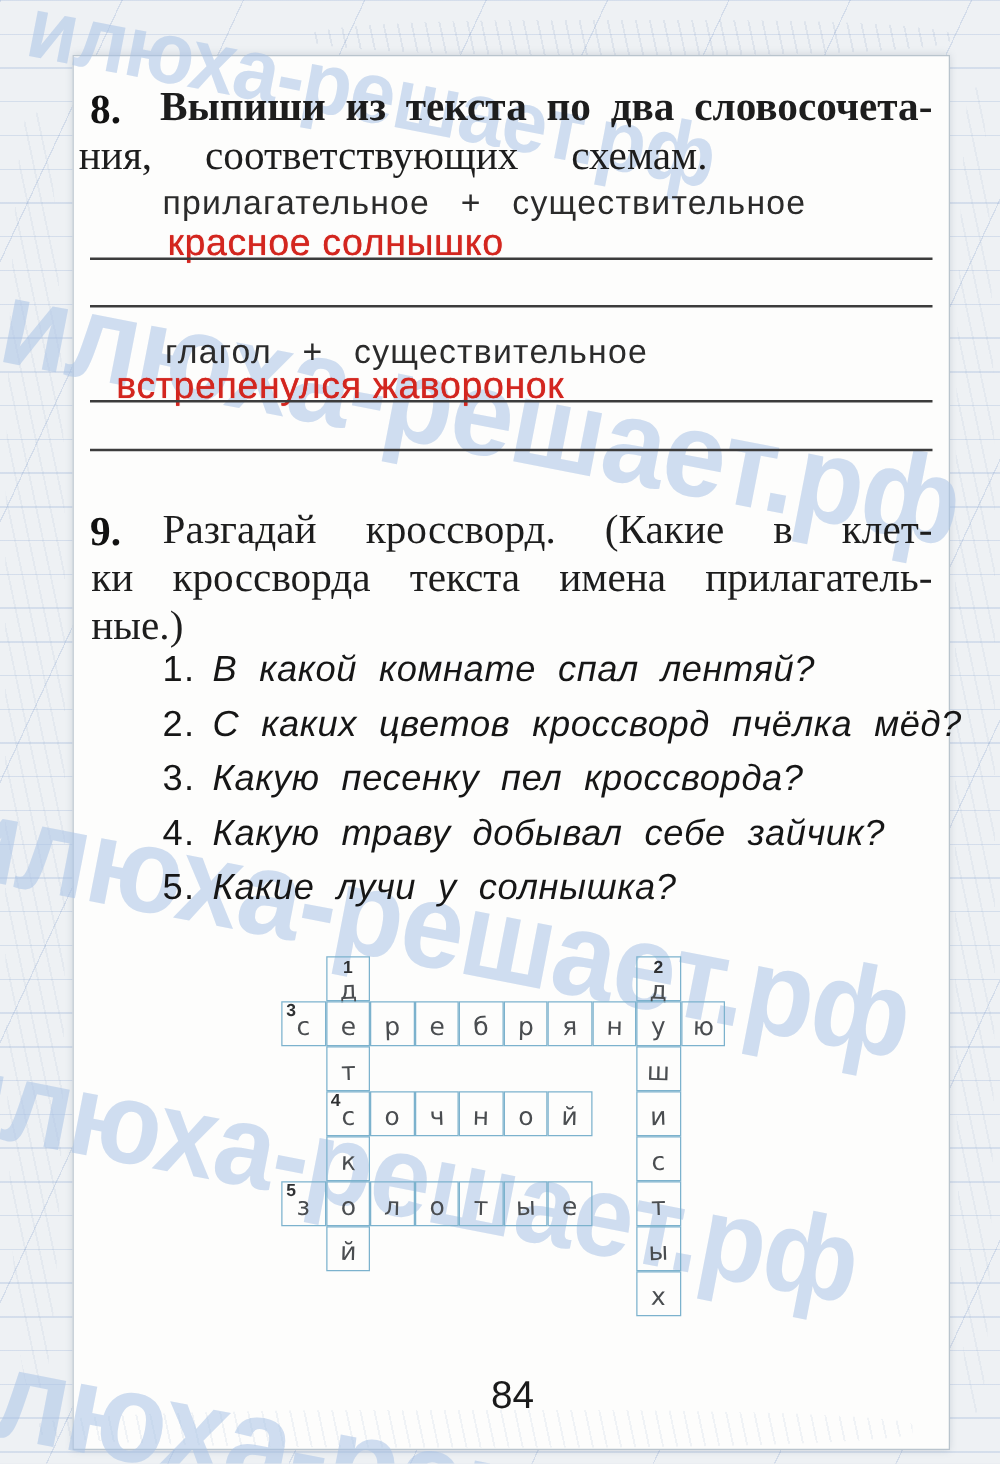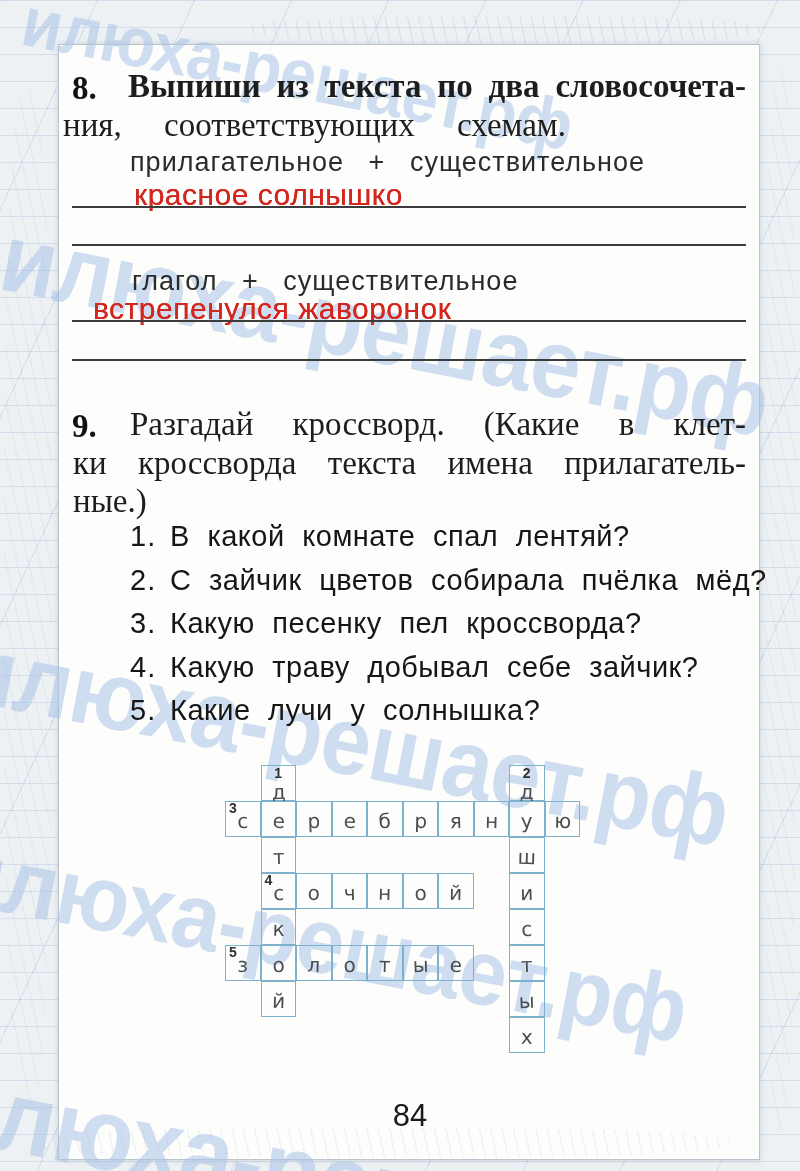--- a/index.html
+++ b/index.html
@@ -20,21 +20,21 @@
   .serif{position:absolute;font-family:"Liberation Serif",serif;color:#1d1d1d;font-size:33px;z-index:3;}
   .just{text-align:justify;}
   .just::after{content:"";display:inline-block;width:100%;}
   .exnum{position:absolute;font-family:"Liberation Serif",serif;font-weight:700;font-size:33px;color:#111;z-index:3;}
   .scheme{position:absolute;font-family:"Liberation Sans",sans-serif;font-size:27px;color:#2b2b2b;
     word-spacing:16px;letter-spacing:1px;z-index:3;}
   .red-ans{position:absolute;font-family:"Liberation Sans",sans-serif;font-size:30px;color:#d3261f;
     letter-spacing:.5px;z-index:3;text-shadow:0 0 .6px #d3261f;}
   .rule{position:absolute;left:72px;width:674px;height:2px;background:#3c3c3c;z-index:3;}
   .qrow-num{position:absolute;left:130px;width:34px;font-size:29px;color:#161616;letter-spacing:1px;z-index:3;}
-  .qrow-text{position:absolute;left:170px;font-size:29px;color:#161616;letter-spacing:.5px;word-spacing:9px;z-index:3;}
+  .qrow-text{position:absolute;left:170px;font-size:29px;color:#161616;letter-spacing:.5px;word-spacing:9px;z-index:3;font-style:italic;}
   .cw{position:absolute;left:225px;top:765px;width:356px;height:289px;z-index:3;}
   .cell{position:absolute;width:35.5px;height:36px;border:1.5px solid #7cb2cd;box-sizing:border-box;
     background:transparent;}
   .cell .letter{position:absolute;left:0;right:0;bottom:0px;text-align:center;
     font-family:"DejaVu Sans",sans-serif;font-size:20px;color:#4a4d50;line-height:30px;}
   .cell .cnum{position:absolute;left:3px;top:-1px;font-family:"Liberation Sans",sans-serif;
     font-weight:700;font-size:14px;color:#2f3133;line-height:14px;}
   .cell.stack .cnum{left:0;right:0;text-align:center;top:0;}
   .cell.stack .letter{bottom:-3px;line-height:22px;}
   .cell:nth-child(odd) .letter{transform:rotate(-2deg);}
@@ -78,21 +78,21 @@
 
   <div class="exnum" style="left:72px;top:408px;">9.</div>
   <div class="serif just" style="left:130px;top:406px;width:616px;">Разгадай кроссворд. (Какие в клет-</div>
   <div class="serif just" style="left:73px;top:445px;width:673px;">ки кроссворда текста имена прилагатель-</div>
   <div class="serif" style="left:73px;top:483px;">ные.)</div>
 
   <div id="questions">
       <div class="qrow-num" style="top: 520px;">1.</div>
       <div class="qrow-text" style="top: 520px;">В какой комнате спал лентяй?</div>
       <div class="qrow-num" style="top: 563.5px;">2.</div>
-      <div class="qrow-text" style="top: 563.5px;">С зайчик цветов собирала пчёлка мёд?</div>
+      <div class="qrow-text" style="top: 563.5px;">С каких цветов кроссворд пчёлка мёд?</div>
       <div class="qrow-num" style="top: 607px;">3.</div>
       <div class="qrow-text" style="top: 607px;">Какую песенку пел кроссворда?</div>
       <div class="qrow-num" style="top: 650.5px;">4.</div>
       <div class="qrow-text" style="top: 650.5px;">Какую траву добывал себе зайчик?</div>
       <div class="qrow-num" style="top: 694px;">5.</div>
       <div class="qrow-text" style="top: 694px;">Какие лучи у солнышка?</div>
     </div>
 
   <div class="cw" id="crossword">
       <div class="cell stack" style="left: 35.5px; top: 0px;">

